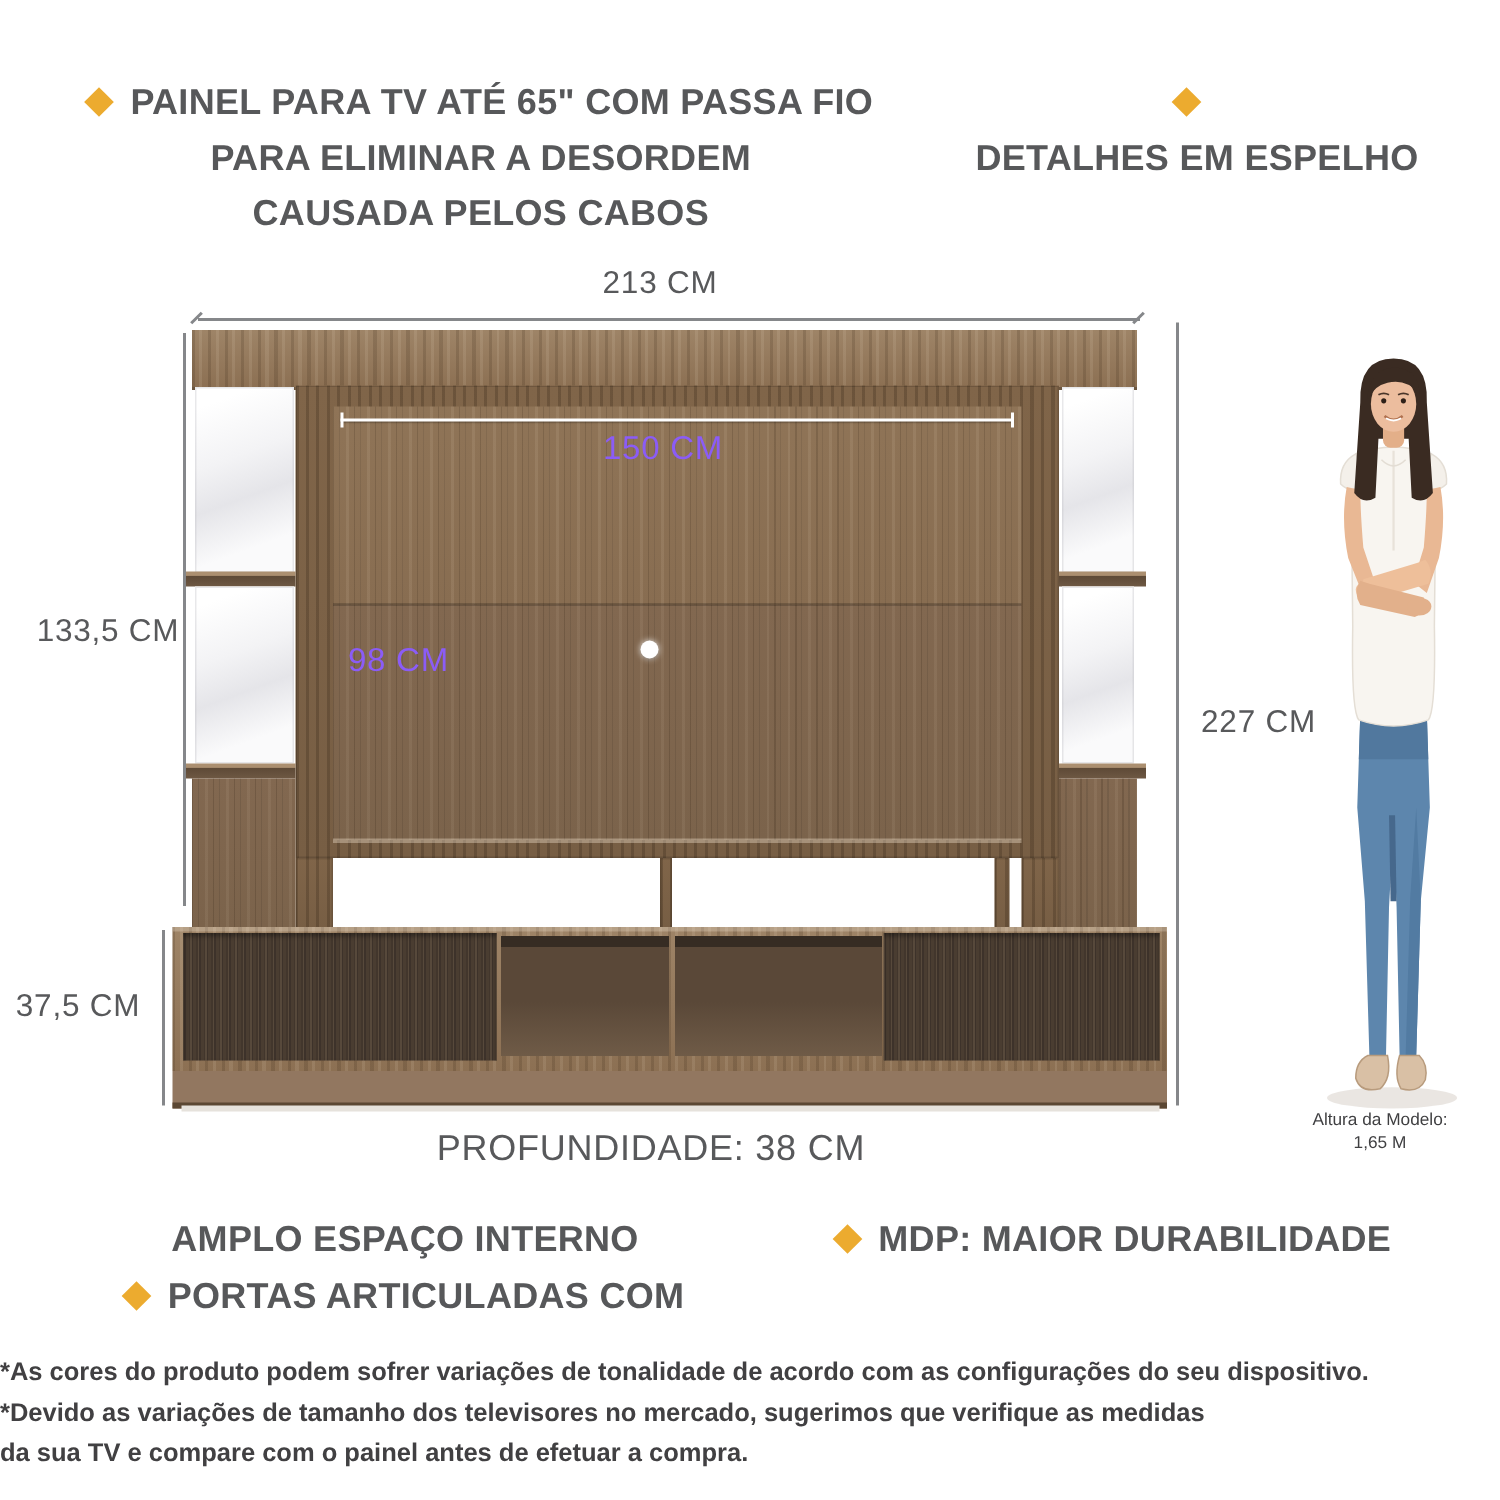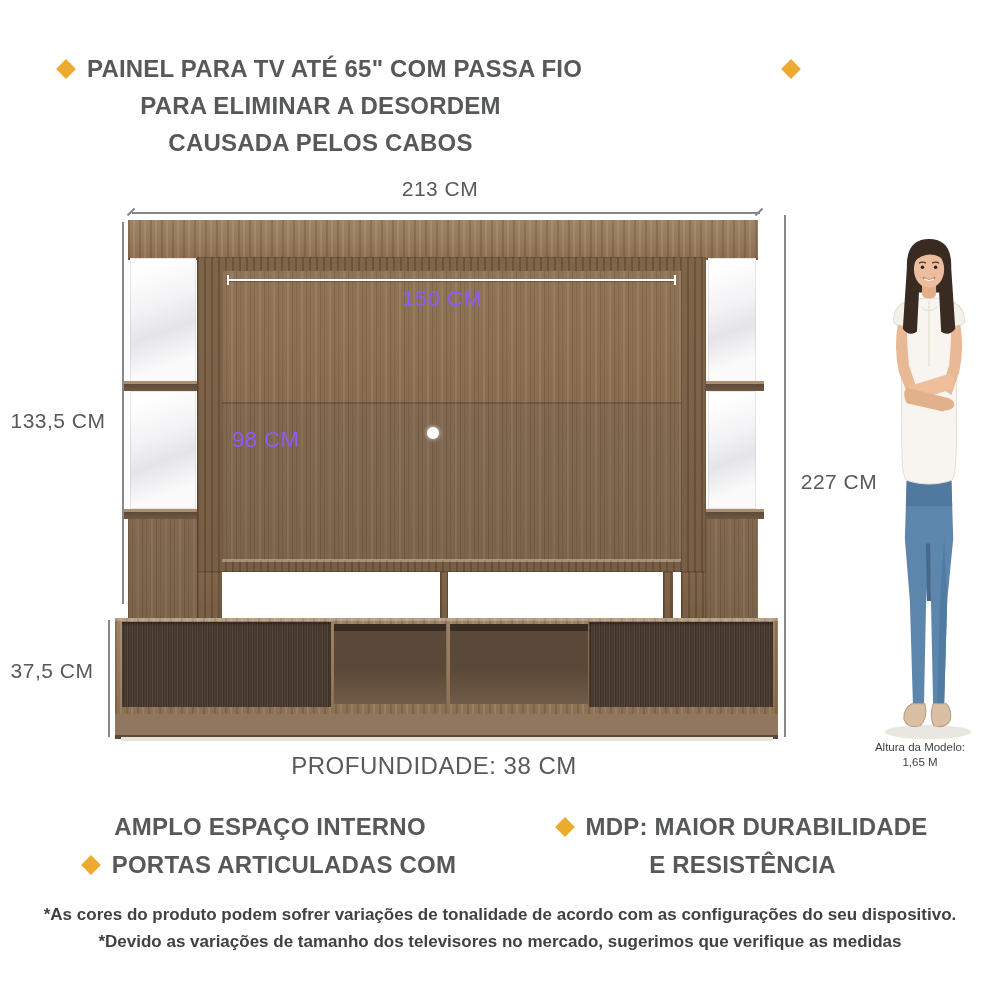--- a/index.html
+++ b/index.html
@@ -49,38 +49,39 @@
   .plinth{background:
       repeating-linear-gradient(0deg,rgba(0,0,0,.07) 0 2px,rgba(0,0,0,0) 2px 5px),
       linear-gradient(180deg,#a0structure,#8a6f54);
       background-color:#927760;border-bottom:4px solid #5b4733;}
   .support{box-shadow:inset 0 0 0 1px rgba(0,0,0,.12);}
 
   .dot{position:absolute;width:12px;height:12px;border-radius:50%;background:#fff;
        box-shadow:0 0 4px rgba(255,255,255,.9),0 1px 2px rgba(0,0,0,.25);}
 
   
-  .disclaimer{position:absolute;left:0;width:1000px;text-align:center;color:#414042;
+  .disclaimer{position:absolute;left:0;width:1000px;text-align:left;color:#414042;
               font-weight:700;font-size:17px;line-height:27px;}
   .caption{position:absolute;text-align:center;color:#3F3F41;font-size:11.5px;line-height:15px;}
   .abs{position:absolute;}
 </style>
 </head>
 <body>
 
 <div id="canvas">
 
   <div class="feature" style="left:28px;top:50px;width:585px;">
     <div><span class="diamond"></span><span>PAINEL PARA TV ATÉ 65" COM PASSA FIO</span></div>
     <div>PARA ELIMINAR A DESORDEM</div>
     <div>CAUSADA PELOS CABOS</div>
   </div>
 
   <div class="feature" style="left:628px;top:50px;width:340px;">
     <div><span class="diamond"></span></div>
+    <div>DETALHES EM ESPELHO</div>
   </div>
 
   <div class="dim-label" style="left:330px;top:177px;width:220px;text-align:center;">213 CM</div>
   <div class="dim-line h-line" style="left:132px;top:212px;width:628px;"></div>
   <div class="tick" style="left:130px;top:207px;"></div>
   <div class="tick" style="left:758px;top:207px;"></div>
 
   <div class="abs wood-light" style="left:128px;top:220px;width:630px;height:38px;border-bottom:2px solid #6d5740;"></div>
 
   <div class="abs mirror" style="left:130px;top:258px;width:66px;height:124px;"></div>
@@ -116,21 +117,21 @@
 
   <div class="abs wood-light" style="left:115px;top:618px;width:663px;height:96px;box-shadow:inset 0 3px 0 rgba(255,244,228,.25);"></div>
   <div class="abs door-dark" style="left:122px;top:622px;width:209px;height:85px;"></div>
   <div class="abs compartment" style="left:334px;top:624px;width:112px;height:80px;"></div>
   <div class="abs compartment" style="left:450px;top:624px;width:138px;height:80px;"></div>
   <div class="abs door-dark" style="left:589px;top:622px;width:184px;height:85px;"></div>
   <div class="abs plinth" style="left:115px;top:714px;width:663px;height:21px;"></div>
   <div class="abs" style="left:121px;top:737px;width:652px;height:4px;background:#e6e2dc;"></div>
 
   <div class="dim-line v-line" style="left:122px;top:222px;height:382px;"></div>
-  <div class="dim-label" style="left:6px;top:409px;width:104px;">133,5 CM</div>
+  <div class="dim-label" style="left:20px;top:409px;width:104px;">133,5 CM</div>
 
   <div class="dim-line v-line" style="left:784px;top:215px;height:522px;"></div>
   <div class="dim-label" style="left:794px;top:470px;width:90px;">227 CM</div>
 
   <div class="dim-line v-line" style="left:108px;top:620px;height:117px;"></div>
   <div class="dim-label" style="left:4px;top:659px;width:96px;">37,5 CM</div>
 
   <div class="dim-label" style="left:238px;top:752px;width:392px;font-size:24px;">PROFUNDIDADE: 38 CM</div>
 
   <svg class="abs" style="left:856px;top:236px;" width="136" height="506" viewBox="0 0 134 502">
@@ -184,21 +185,21 @@
     <div>1,65 M</div>
   </div>
 
   <div class="feature" style="left:35px;top:808px;width:470px;line-height:38px;">
     <div>AMPLO ESPAÇO INTERNO</div>
     <div><span class="diamond"></span><span>PORTAS ARTICULADAS COM</span></div>
   </div>
 
   <div class="feature" style="left:515px;top:808px;width:455px;line-height:38px;">
     <div><span class="diamond"></span><span>MDP: MAIOR DURABILIDADE</span></div>
-    <div>E RESISTÊNCIA</div>
   </div>
 
   <div class="disclaimer" style="top:901px;">
     <div>*As cores do produto podem sofrer variações de tonalidade de acordo com as configurações do seu dispositivo.</div>
     <div>*Devido as variações de tamanho dos televisores no mercado, sugerimos que verifique as medidas</div>
+    <div>da sua TV e compare com o painel antes de efetuar a compra.</div>
   </div>
 
 </div>
 
 </body></html>

